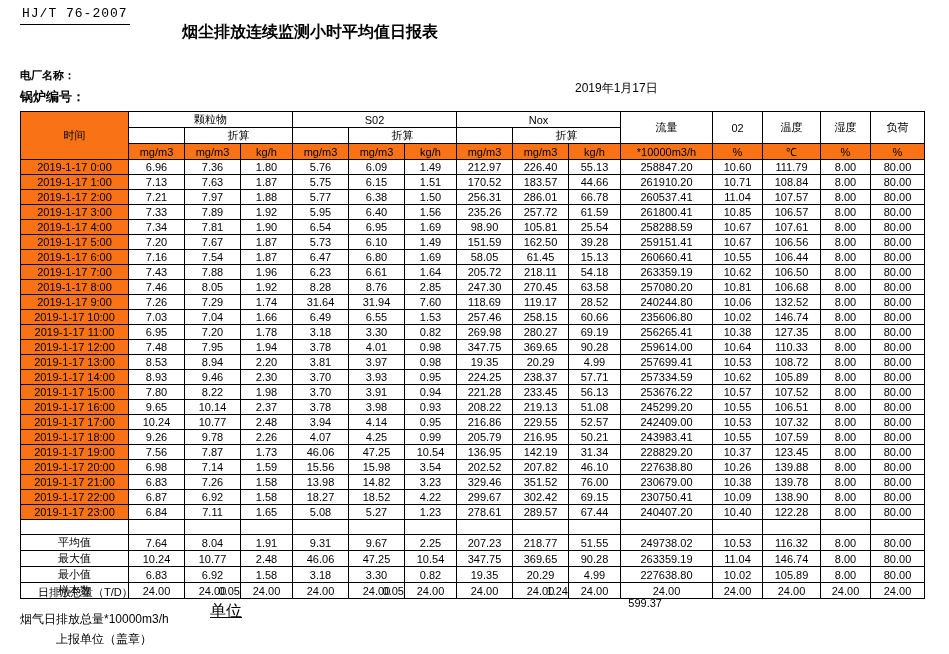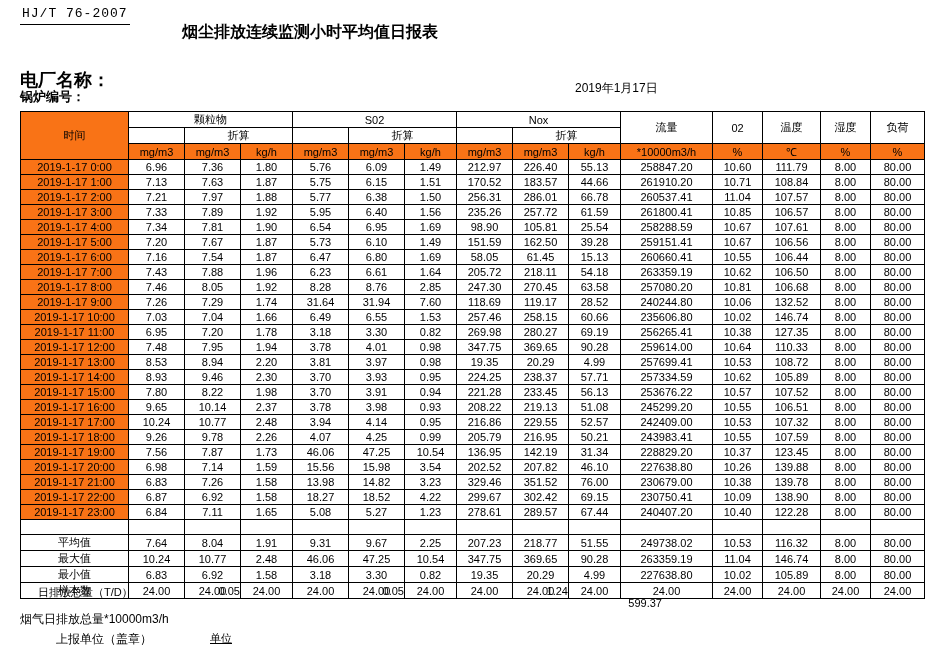--- a/index.html
+++ b/index.html
@@ -26,21 +26,21 @@
   }
   .doc-title{
     position:absolute;
     left:0;top:22px;width:620px;
     text-align:center;
     font-size:16px;
     font-weight:bold;
   }
   .field-plant{
     position:absolute;left:20px;top:68px;
-    font-size:18px;font-weight:bold;
+    font-size:11px;font-weight:bold;
   }
   .field-boiler{
     position:absolute;left:20px;top:88px;
     font-size:13px;font-weight:bold;
   }
   .field-date{
     position:absolute;left:575px;top:80px;
     font-size:12px;
   }
   table.main{
@@ -65,21 +65,21 @@
   .num{ text-align:right; padding-right:4px; }
   .blank-row td{ height:12px; border:1px solid #000; }
   .stat-label{ text-align:center; }
   .footer1{
     position:absolute;left:20px;top:611px;font-size:12px;
   }
   .footer2{
     position:absolute;left:20px;top:631px;font-size:12px;margin-left:36px;
   }
   .footer-unit{
-    position:absolute;left:210px;top:631px;font-size:11px;text-decoration:underline;
+    position:absolute;left:210px;top:601px;font-size:16px;text-decoration:underline;
   }
 </style>
 </head>
 <body>
 
 <div class="std-code">HJ/T  76-2007</div>
 <div class="std-rule"></div>
 <div class="doc-title">烟尘排放连续监测小时平均值日报表</div>
 <div class="field-plant">电厂名称：</div>
 <div class="field-boiler">锅炉编号：</div>

